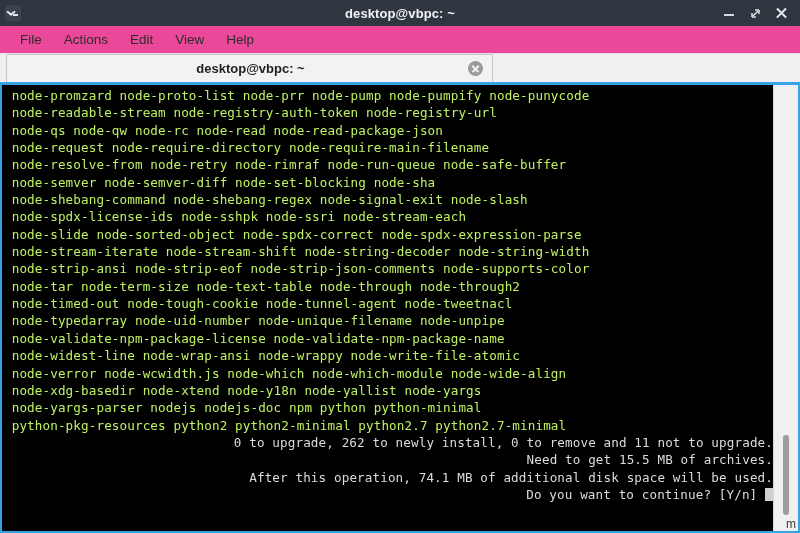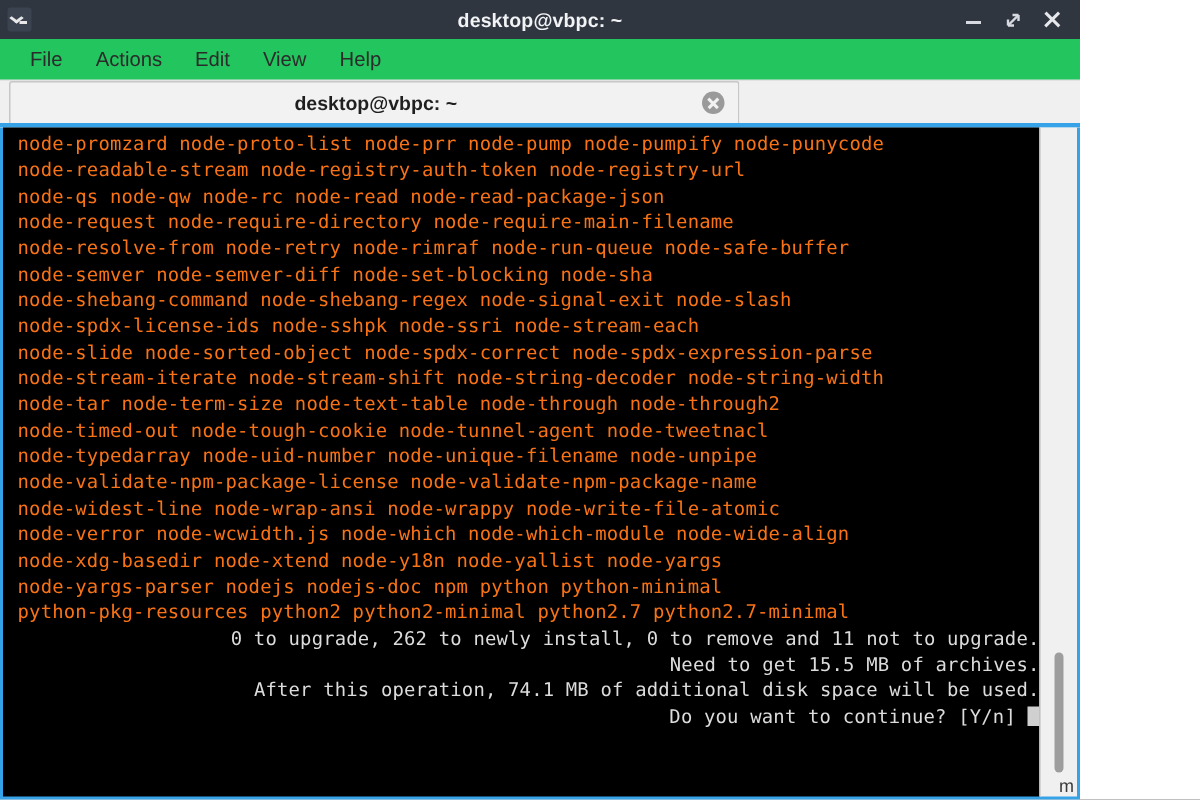--- a/index.html
+++ b/index.html
@@ -8,21 +8,21 @@
     background: #ffffff;
   }
   body {
     width: 800px;
     height: 533px;
     overflow: hidden;
     font-family: "Liberation Sans", sans-serif;
   }
 
   .window {
-    width: 720px;
+    width: 800px;
     height: 533px;
     display: flex;
     flex-direction: column;
     background: #f0f0f0;
     position: relative;
   }
 
   
   .titlebar {
     height: 26px;
@@ -111,21 +111,21 @@
     width: 13px;
     height: 2.2px;
     background: #e6e8ec;
   }
   .win-close::before { transform: rotate(45deg); }
   .win-close::after  { transform: rotate(-45deg); }
 
   
   .menubar {
     height: 27px;
-    background: #22c55e;
+    background: #ec4899;
     border-bottom: 1px solid #e2e2e2;
     display: flex;
     align-items: center;
     padding-left: 9px;
     flex: 0 0 auto;
   }
   .menu-item {
     font-size: 13.5px;
     color: #2b2b2b;
     padding: 2px 11px 3px 11px;
@@ -202,21 +202,21 @@
     flex: 1 1 auto;
     background: #000000;
     overflow: hidden;
     position: relative;
     padding-top: 2px;
   }
   .term-line {
     font-family: "DejaVu Sans Mono", monospace;
     font-size: 12.6px;
     line-height: 17.35px;
-    color: #f97316;
+    color: #bef264;
     white-space: pre;
     padding-left: 2px;
     letter-spacing: 0.12px;
   }
   .term-line.summary { color: #dcdcdc; text-align: right; }
   .cursor {
     display: inline-block;
     width: 8px;
     height: 13px;
     background: #d0d0d0;
@@ -290,20 +290,21 @@
         <div class="term-line"> node-promzard node-proto-list node-prr node-pump node-pumpify node-punycode</div>
         <div class="term-line"> node-readable-stream node-registry-auth-token node-registry-url</div>
         <div class="term-line"> node-qs node-qw node-rc node-read node-read-package-json</div>
         <div class="term-line"> node-request node-require-directory node-require-main-filename</div>
         <div class="term-line"> node-resolve-from node-retry node-rimraf node-run-queue node-safe-buffer</div>
         <div class="term-line"> node-semver node-semver-diff node-set-blocking node-sha</div>
         <div class="term-line"> node-shebang-command node-shebang-regex node-signal-exit node-slash</div>
         <div class="term-line"> node-spdx-license-ids node-sshpk node-ssri node-stream-each</div>
         <div class="term-line"> node-slide node-sorted-object node-spdx-correct node-spdx-expression-parse</div>
         <div class="term-line"> node-stream-iterate node-stream-shift node-string-decoder node-string-width</div>
+        <div class="term-line"> node-strip-ansi node-strip-eof node-strip-json-comments node-supports-color</div>
         <div class="term-line"> node-tar node-term-size node-text-table node-through node-through2</div>
         <div class="term-line"> node-timed-out node-tough-cookie node-tunnel-agent node-tweetnacl</div>
         <div class="term-line"> node-typedarray node-uid-number node-unique-filename node-unpipe</div>
         <div class="term-line"> node-validate-npm-package-license node-validate-npm-package-name</div>
         <div class="term-line"> node-widest-line node-wrap-ansi node-wrappy node-write-file-atomic</div>
         <div class="term-line"> node-verror node-wcwidth.js node-which node-which-module node-wide-align</div>
         <div class="term-line"> node-xdg-basedir node-xtend node-y18n node-yallist node-yargs</div>
         <div class="term-line"> node-yargs-parser nodejs nodejs-doc npm python python-minimal</div>
         <div class="term-line"> python-pkg-resources python2 python2-minimal python2.7 python2.7-minimal</div>
         <div class="term-line summary">0 to upgrade, 262 to newly install, 0 to remove and 11 not to upgrade.</div>

